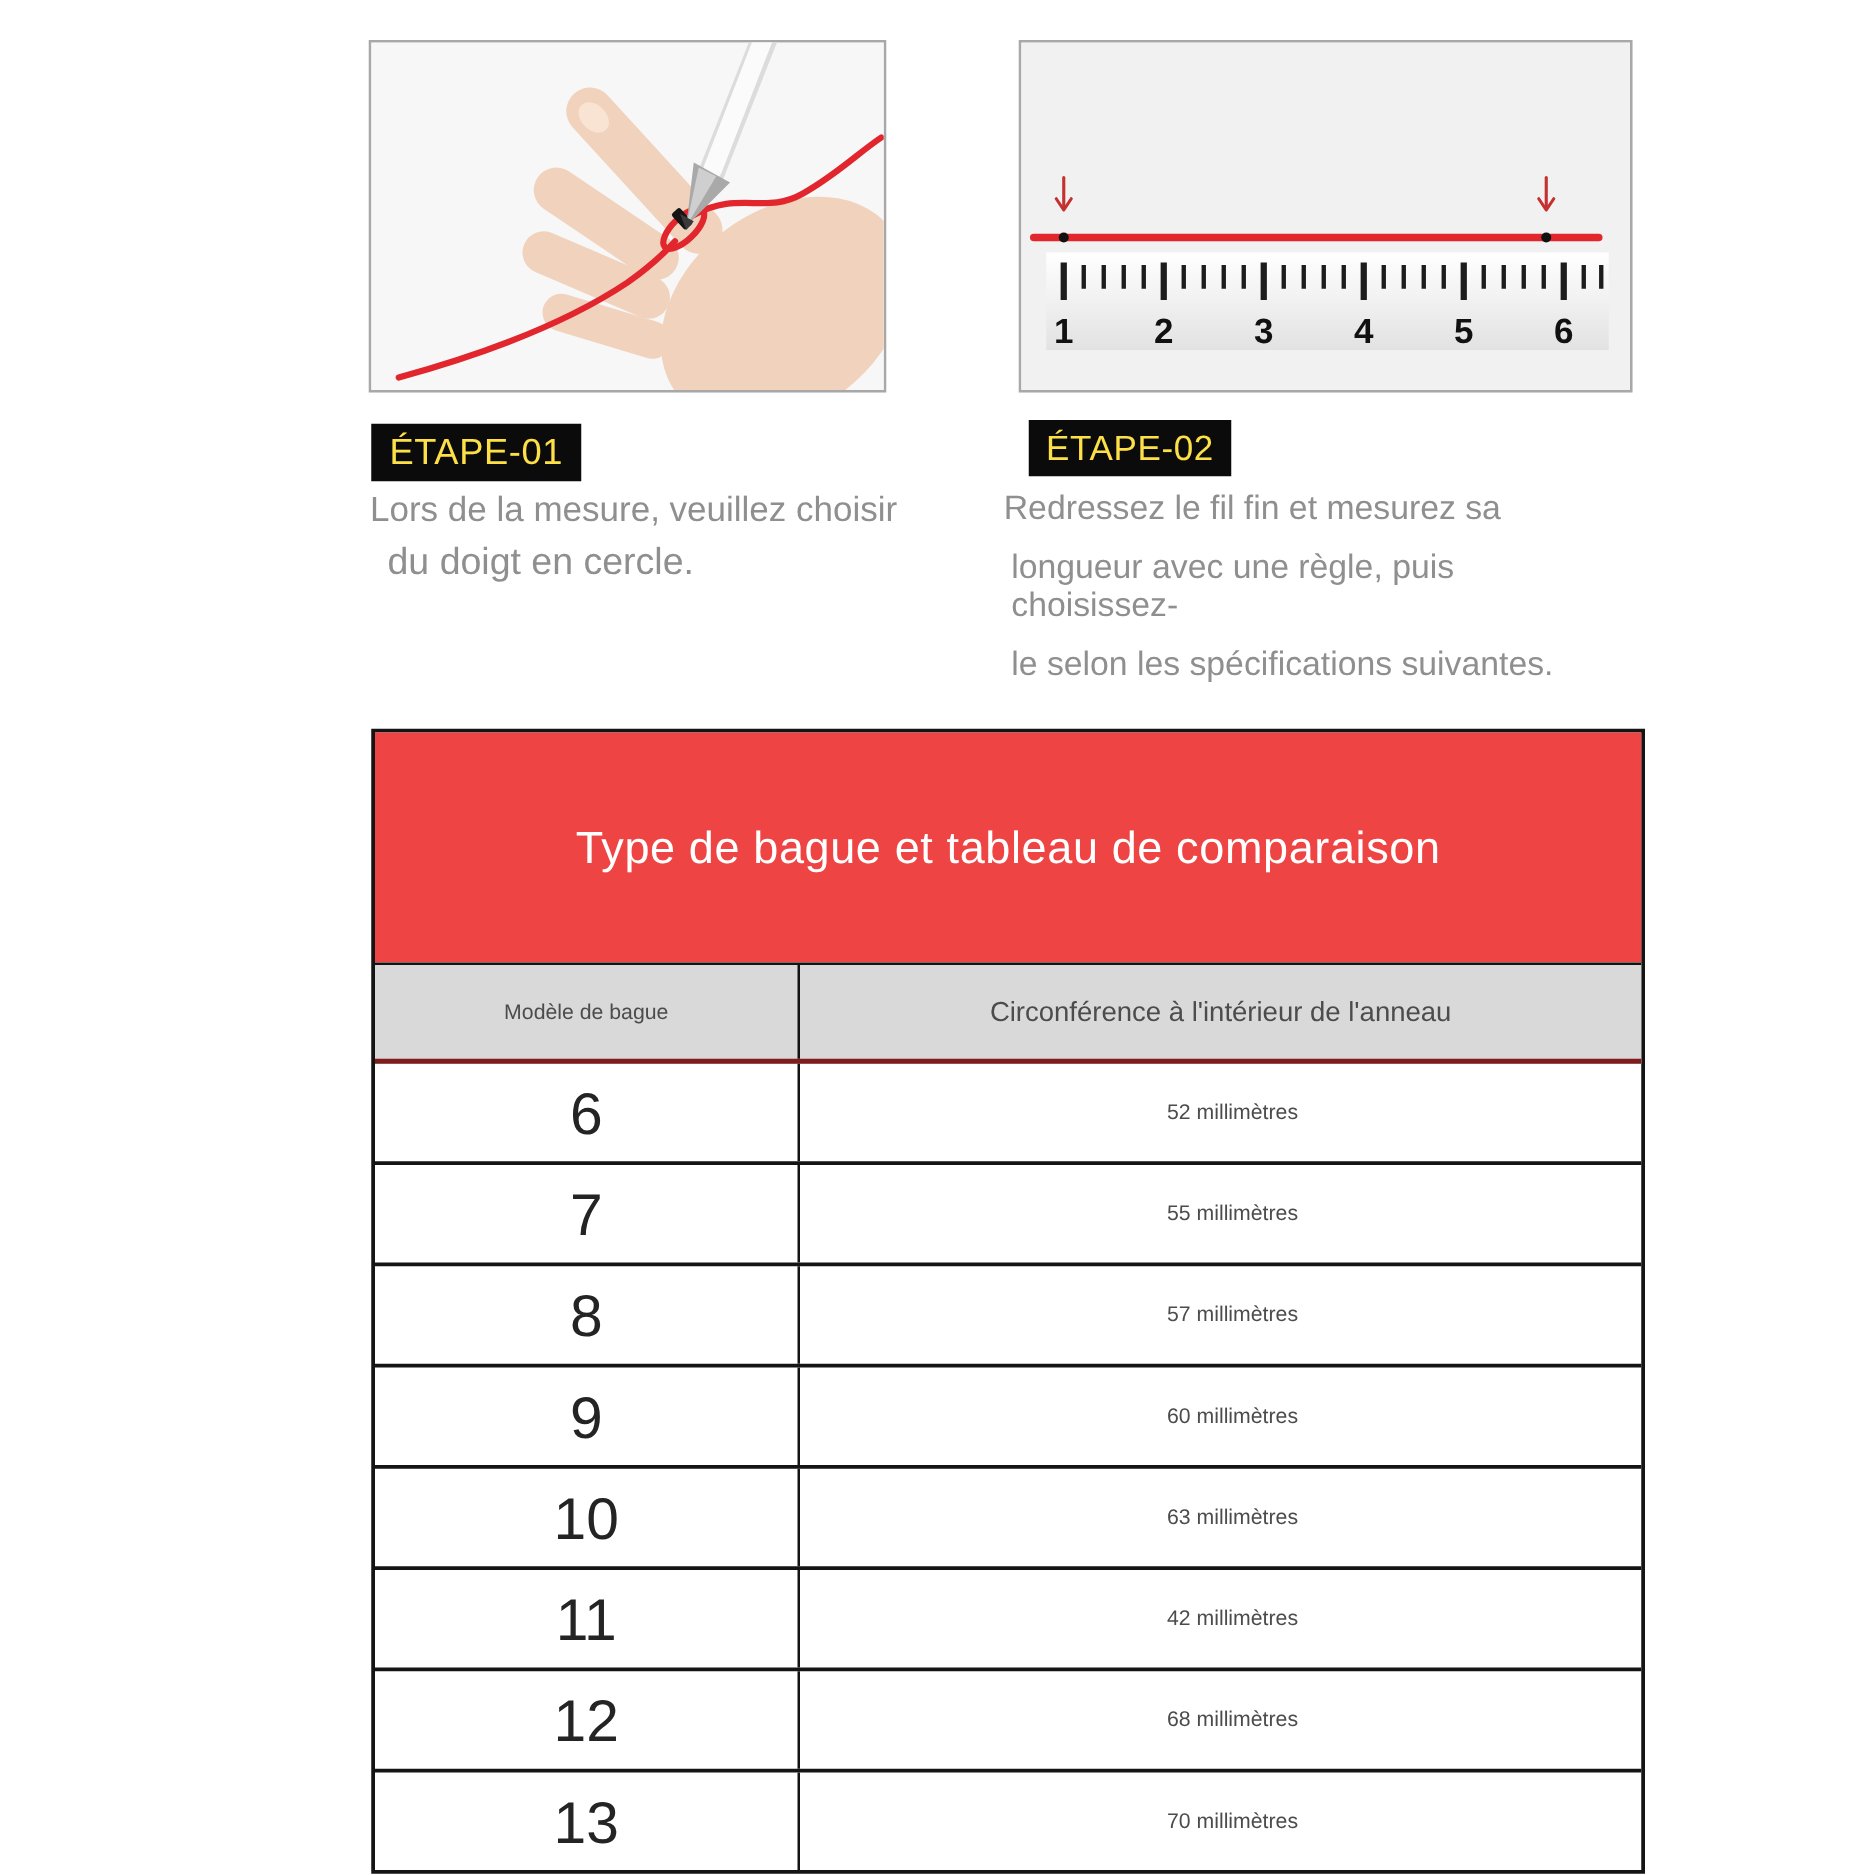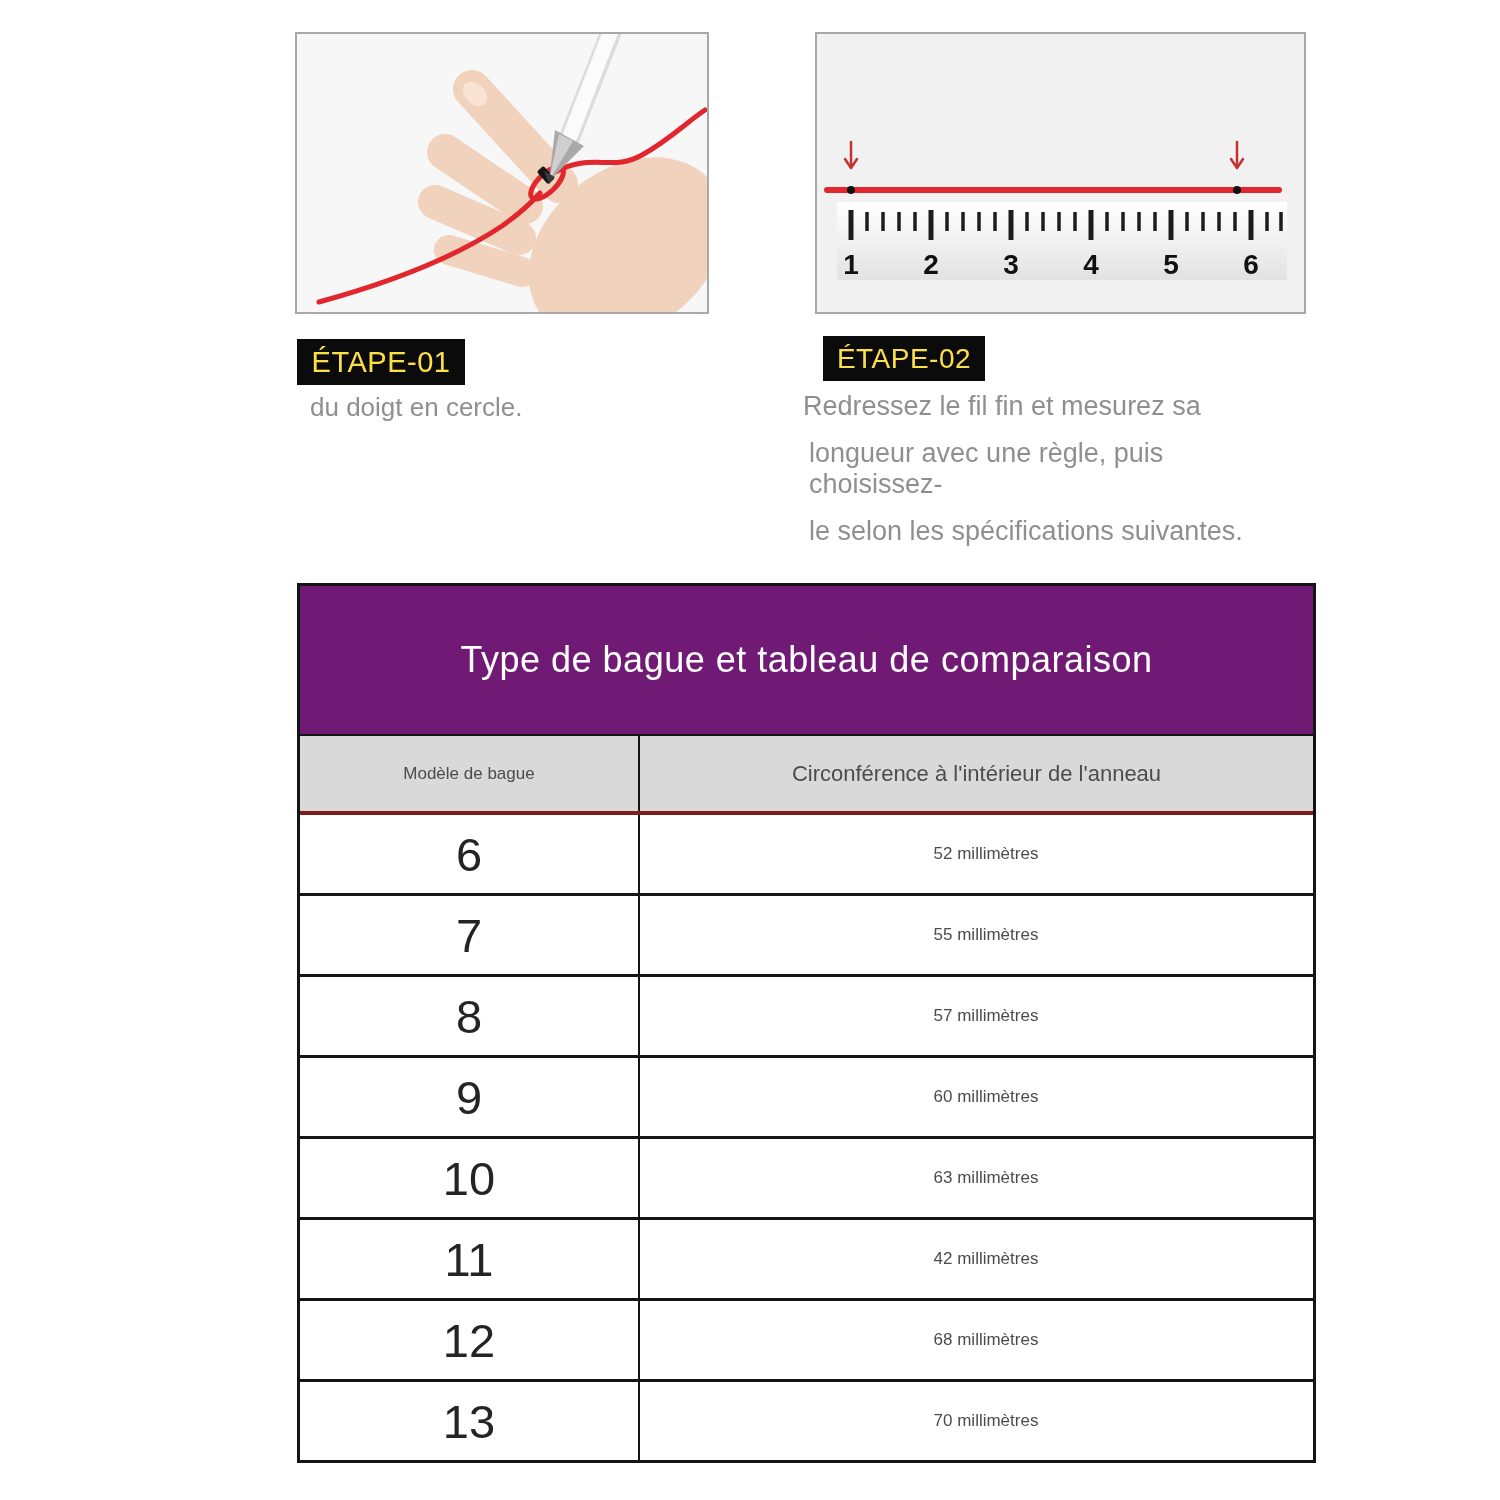--- a/index.html
+++ b/index.html
@@ -24,32 +24,32 @@
     letter-spacing:0.5px; font-weight:500;
   }
   #badge1 { left:297px; top:339px; width:168px; height:46px; font-size:29px; }
   #badge2 { left:823px; top:336px; width:162px; height:45px; font-size:28px; }
 
   
   .step-text { position:absolute; color:#8f8f8f; }
   #step1-text { left:296px; top:392px; width:440px; }
   #step1-text .l1 { font-size:28px; margin:0 0 9px 0; }
   #step1-text .l2 { font-size:23px; margin:0 0 20px 8px; }
-  #step1-text .l3 { font-size:26px; margin:0 0 0 14px; }
+  #step1-text .l3 { font-size:30px; margin:0 0 0 14px; }
   #step2-text { left:803px; top:391px; width:490px; font-size:27px; }
   #step2-text p { margin:0 0 16px 0; }
   #step2-text .l2, #step2-text .l3 { margin-left:6px; }
 
   
   .size-table {
     position:absolute; left:297px; top:583px; width:1013px;
     border:3px solid #141414; background:#ffffff;
   }
   .banner {
-    height:148px; background:#701a75; color:#ffffff;
+    height:184px; background:#ef4444; color:#ffffff;
     display:flex; align-items:center; justify-content:center;
     font-size:36px; letter-spacing:0.5px;
   }
   .thead {
     display:flex; height:75px; background:#d9d9d9;
     border-top:2px solid #141414; border-bottom:4px solid #7f1d1d;text-align:right;
   }
   .th { display:flex; align-items:center; justify-content:center; color:#4c4c4c; }
   .th-size { width:338px; border-right:2px solid #141414; font-size:17px; }
   .th-circ { flex:1; font-size:22px; }
@@ -165,20 +165,21 @@
         <text x="354" y="240">5</text>
         <text x="434" y="240">6</text>
       </g>
     </svg>
   </div>
 
   <div class="badge" id="badge1">ÉTAPE-01</div>
   <div class="badge" id="badge2">ÉTAPE-02</div>
 
   <div class="step-text" id="step1-text">
+    <p class="l1">Lors de la mesure, veuillez choisir</p>
     <p class="l3">du doigt en cercle.</p>
   </div>
   <div class="step-text" id="step2-text">
     <p class="l1">Redressez le fil fin et mesurez sa</p>
     <p class="l2">longueur avec une règle, puis choisissez-</p>
     <p class="l3">le selon les spécifications suivantes.</p>
   </div>
 
   <div class="size-table">
     <div class="banner">Type de bague et tableau de comparaison</div>

